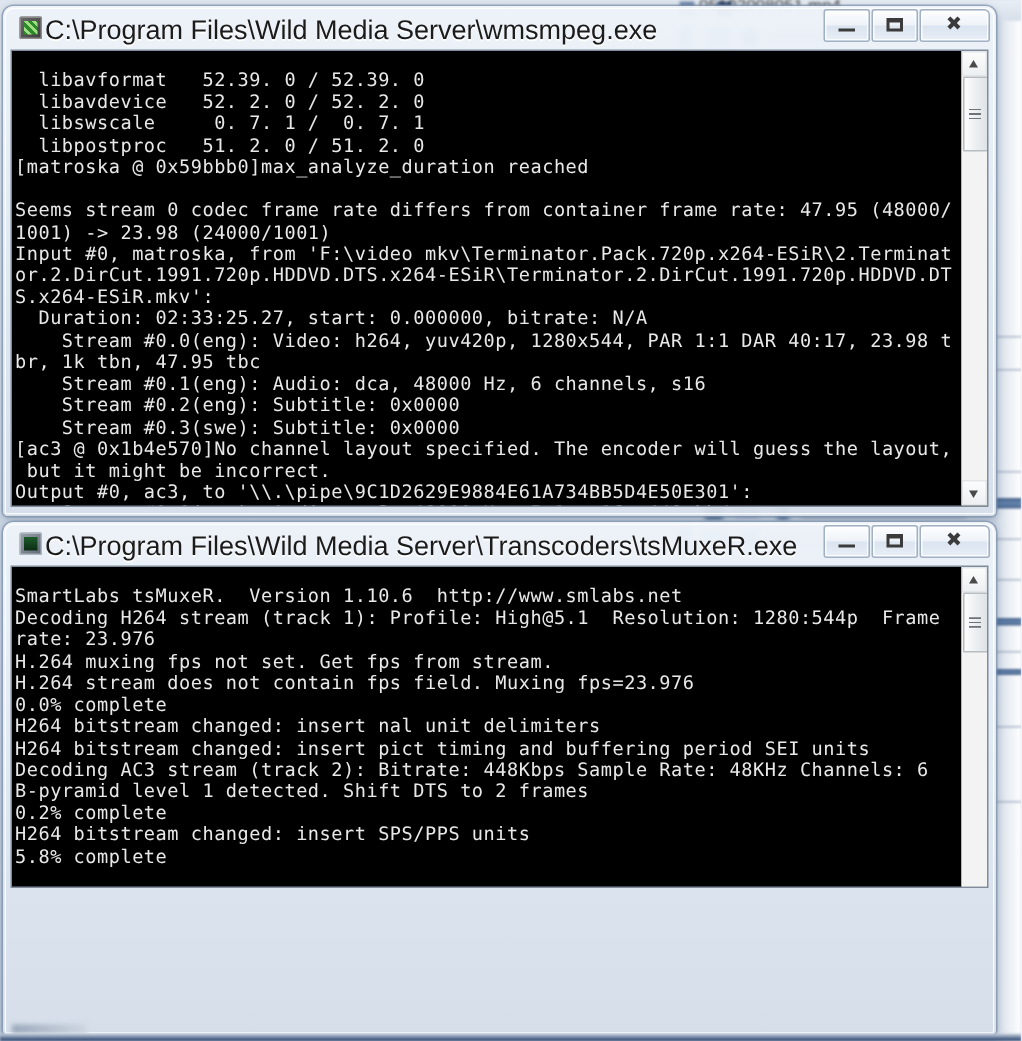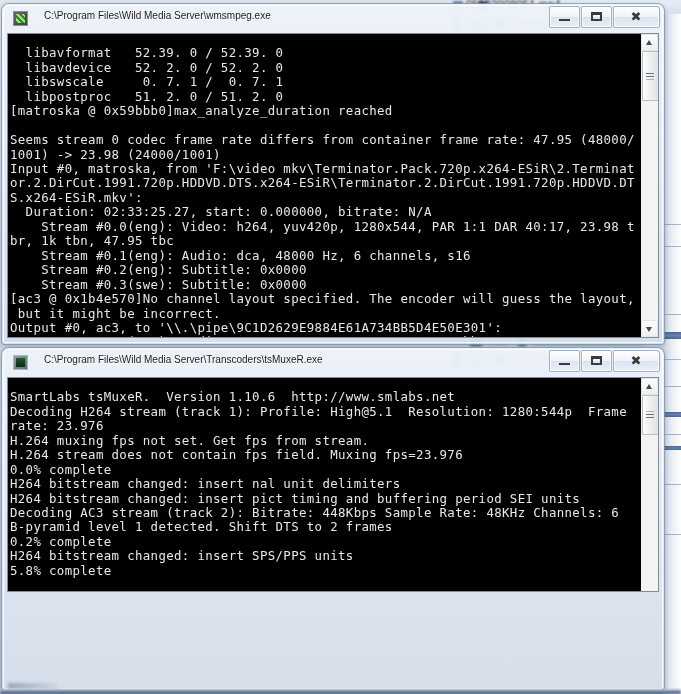--- a/index.html
+++ b/index.html
@@ -158,22 +158,22 @@
   }
   .title-icon.cmd2::after {
     content: "";
     position: absolute;
     left: 3px; top: 3px; width: 9px; height: 9px;
     background: linear-gradient(180deg,#1d5b2a,#0c2c14);
   }
 
   .title-text {
     position: absolute;
-    left: 42px; top: 6px;
-    font-size: 10px;
+    left: 28px; top: 6px;
+    font-size: 18px;
     color: #1b1b1b;
     white-space: nowrap;
     text-shadow: 0 1px 0 rgba(255,255,255,.9);
   }
 
   .winbtns {
     position: absolute;
     right: 4px; top: 2px;
     display: flex;
     gap: 0px;

